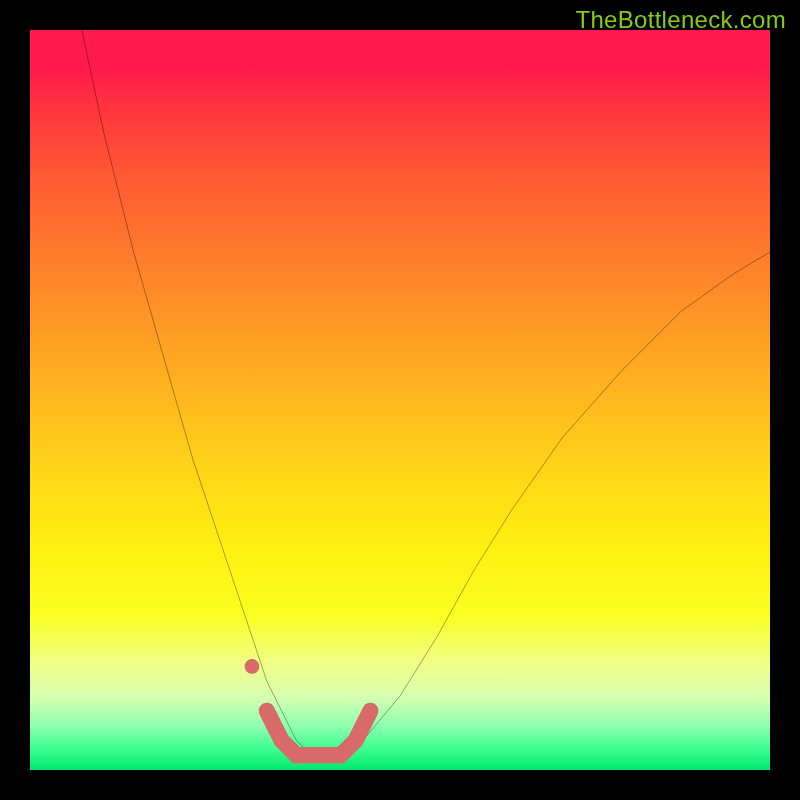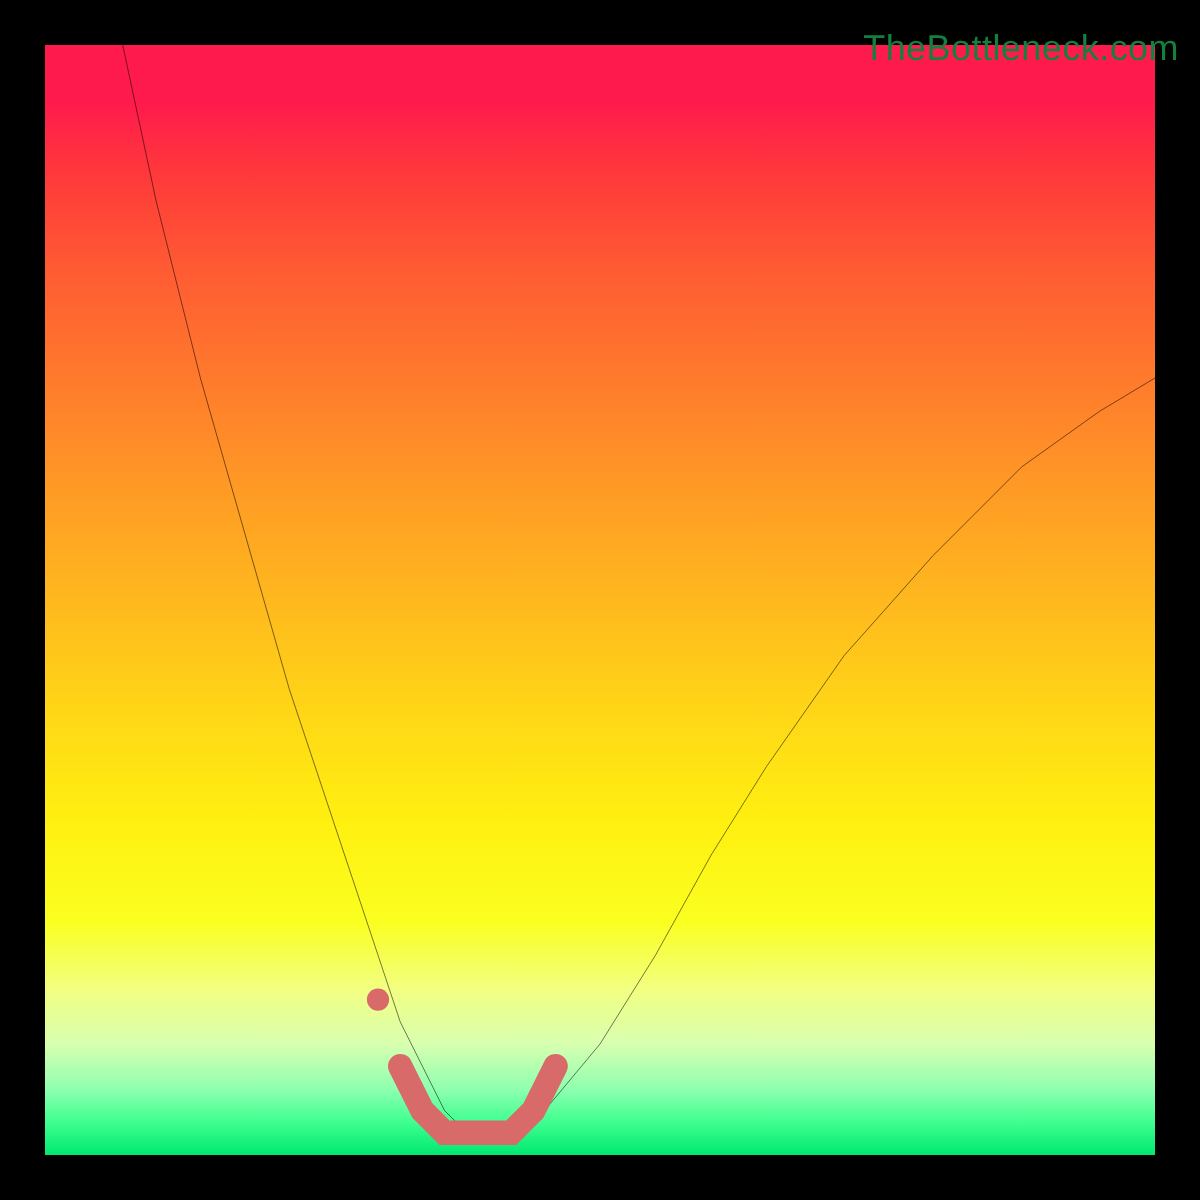--- a/index.html
+++ b/index.html
@@ -6,23 +6,23 @@
     margin: 0;
     padding: 0;
     width: 800px;
     height: 800px;
     background: #000;
     position: relative;
     font-family: Arial, sans-serif;
   }
   .watermark {
     position: absolute;
-    top: 19px;
+    top: 6px;
     right: 14px;
-    color: #15803d;
+    color: #84cc16;
     font-size: 24px;
     font-weight: 500;
     letter-spacing: 0.3px;
     z-index: 10;
   }
   .plot-area {
     position: absolute;
     left: 30px;
     top: 30px;
     width: 740px;

